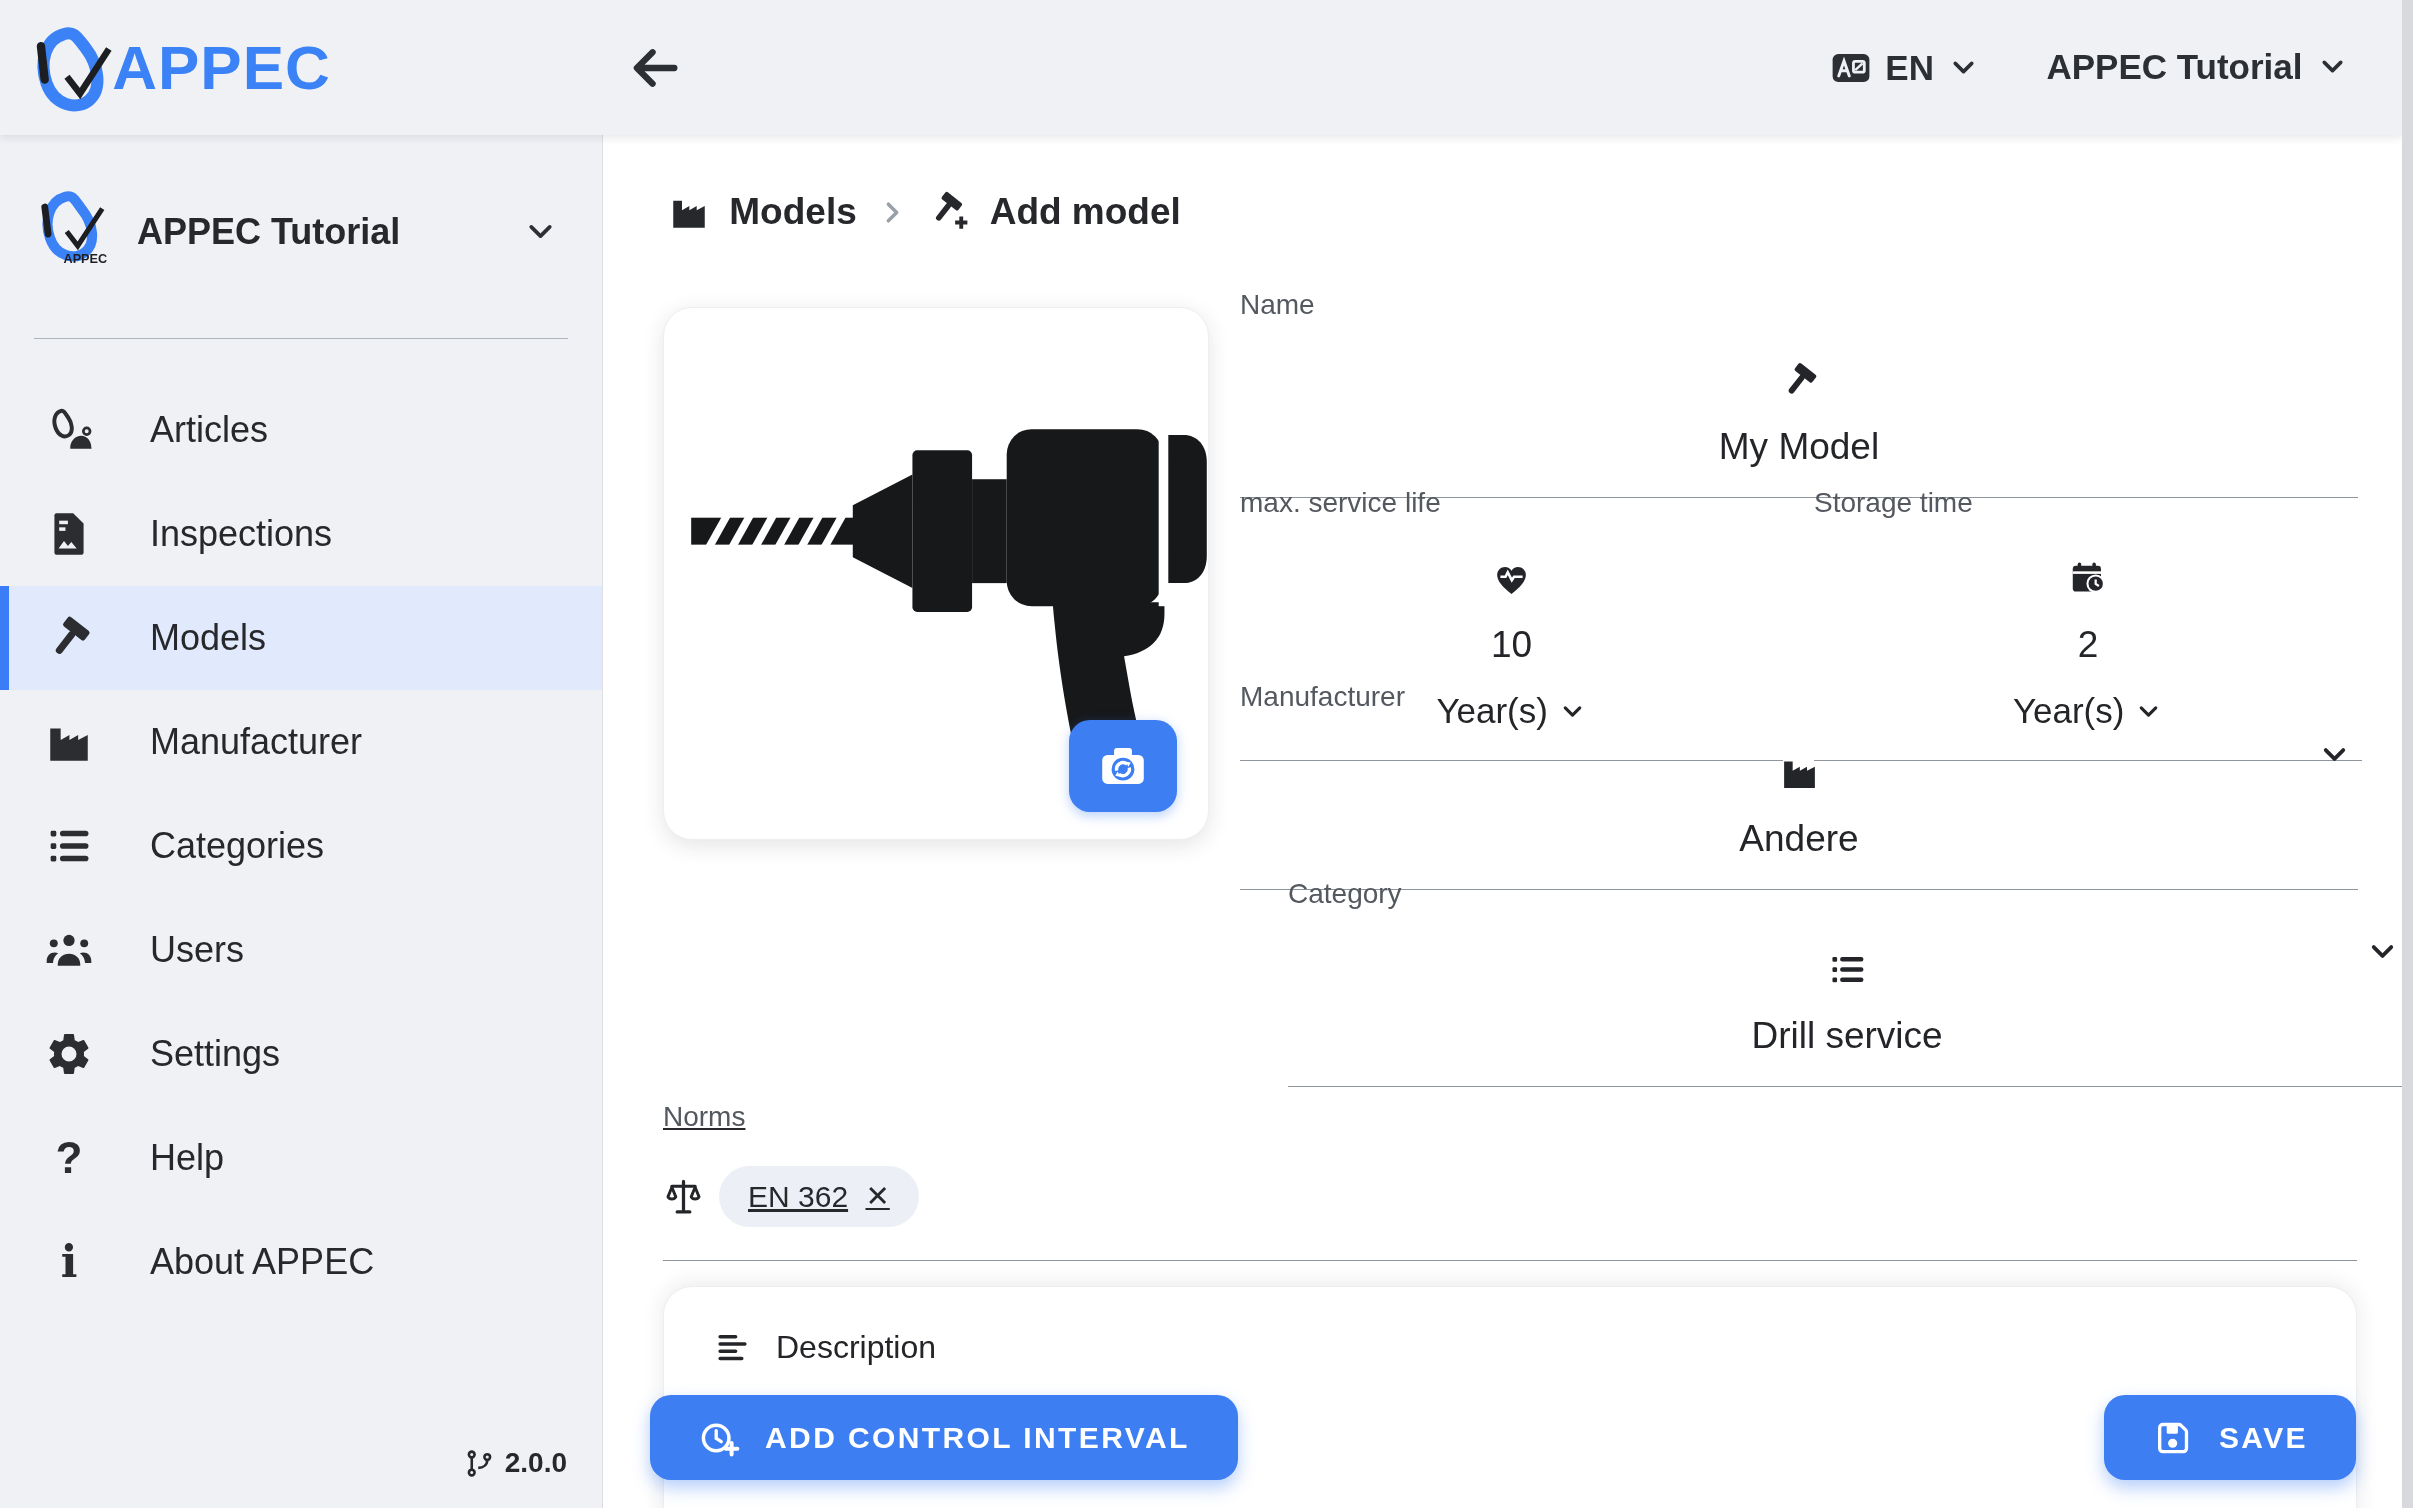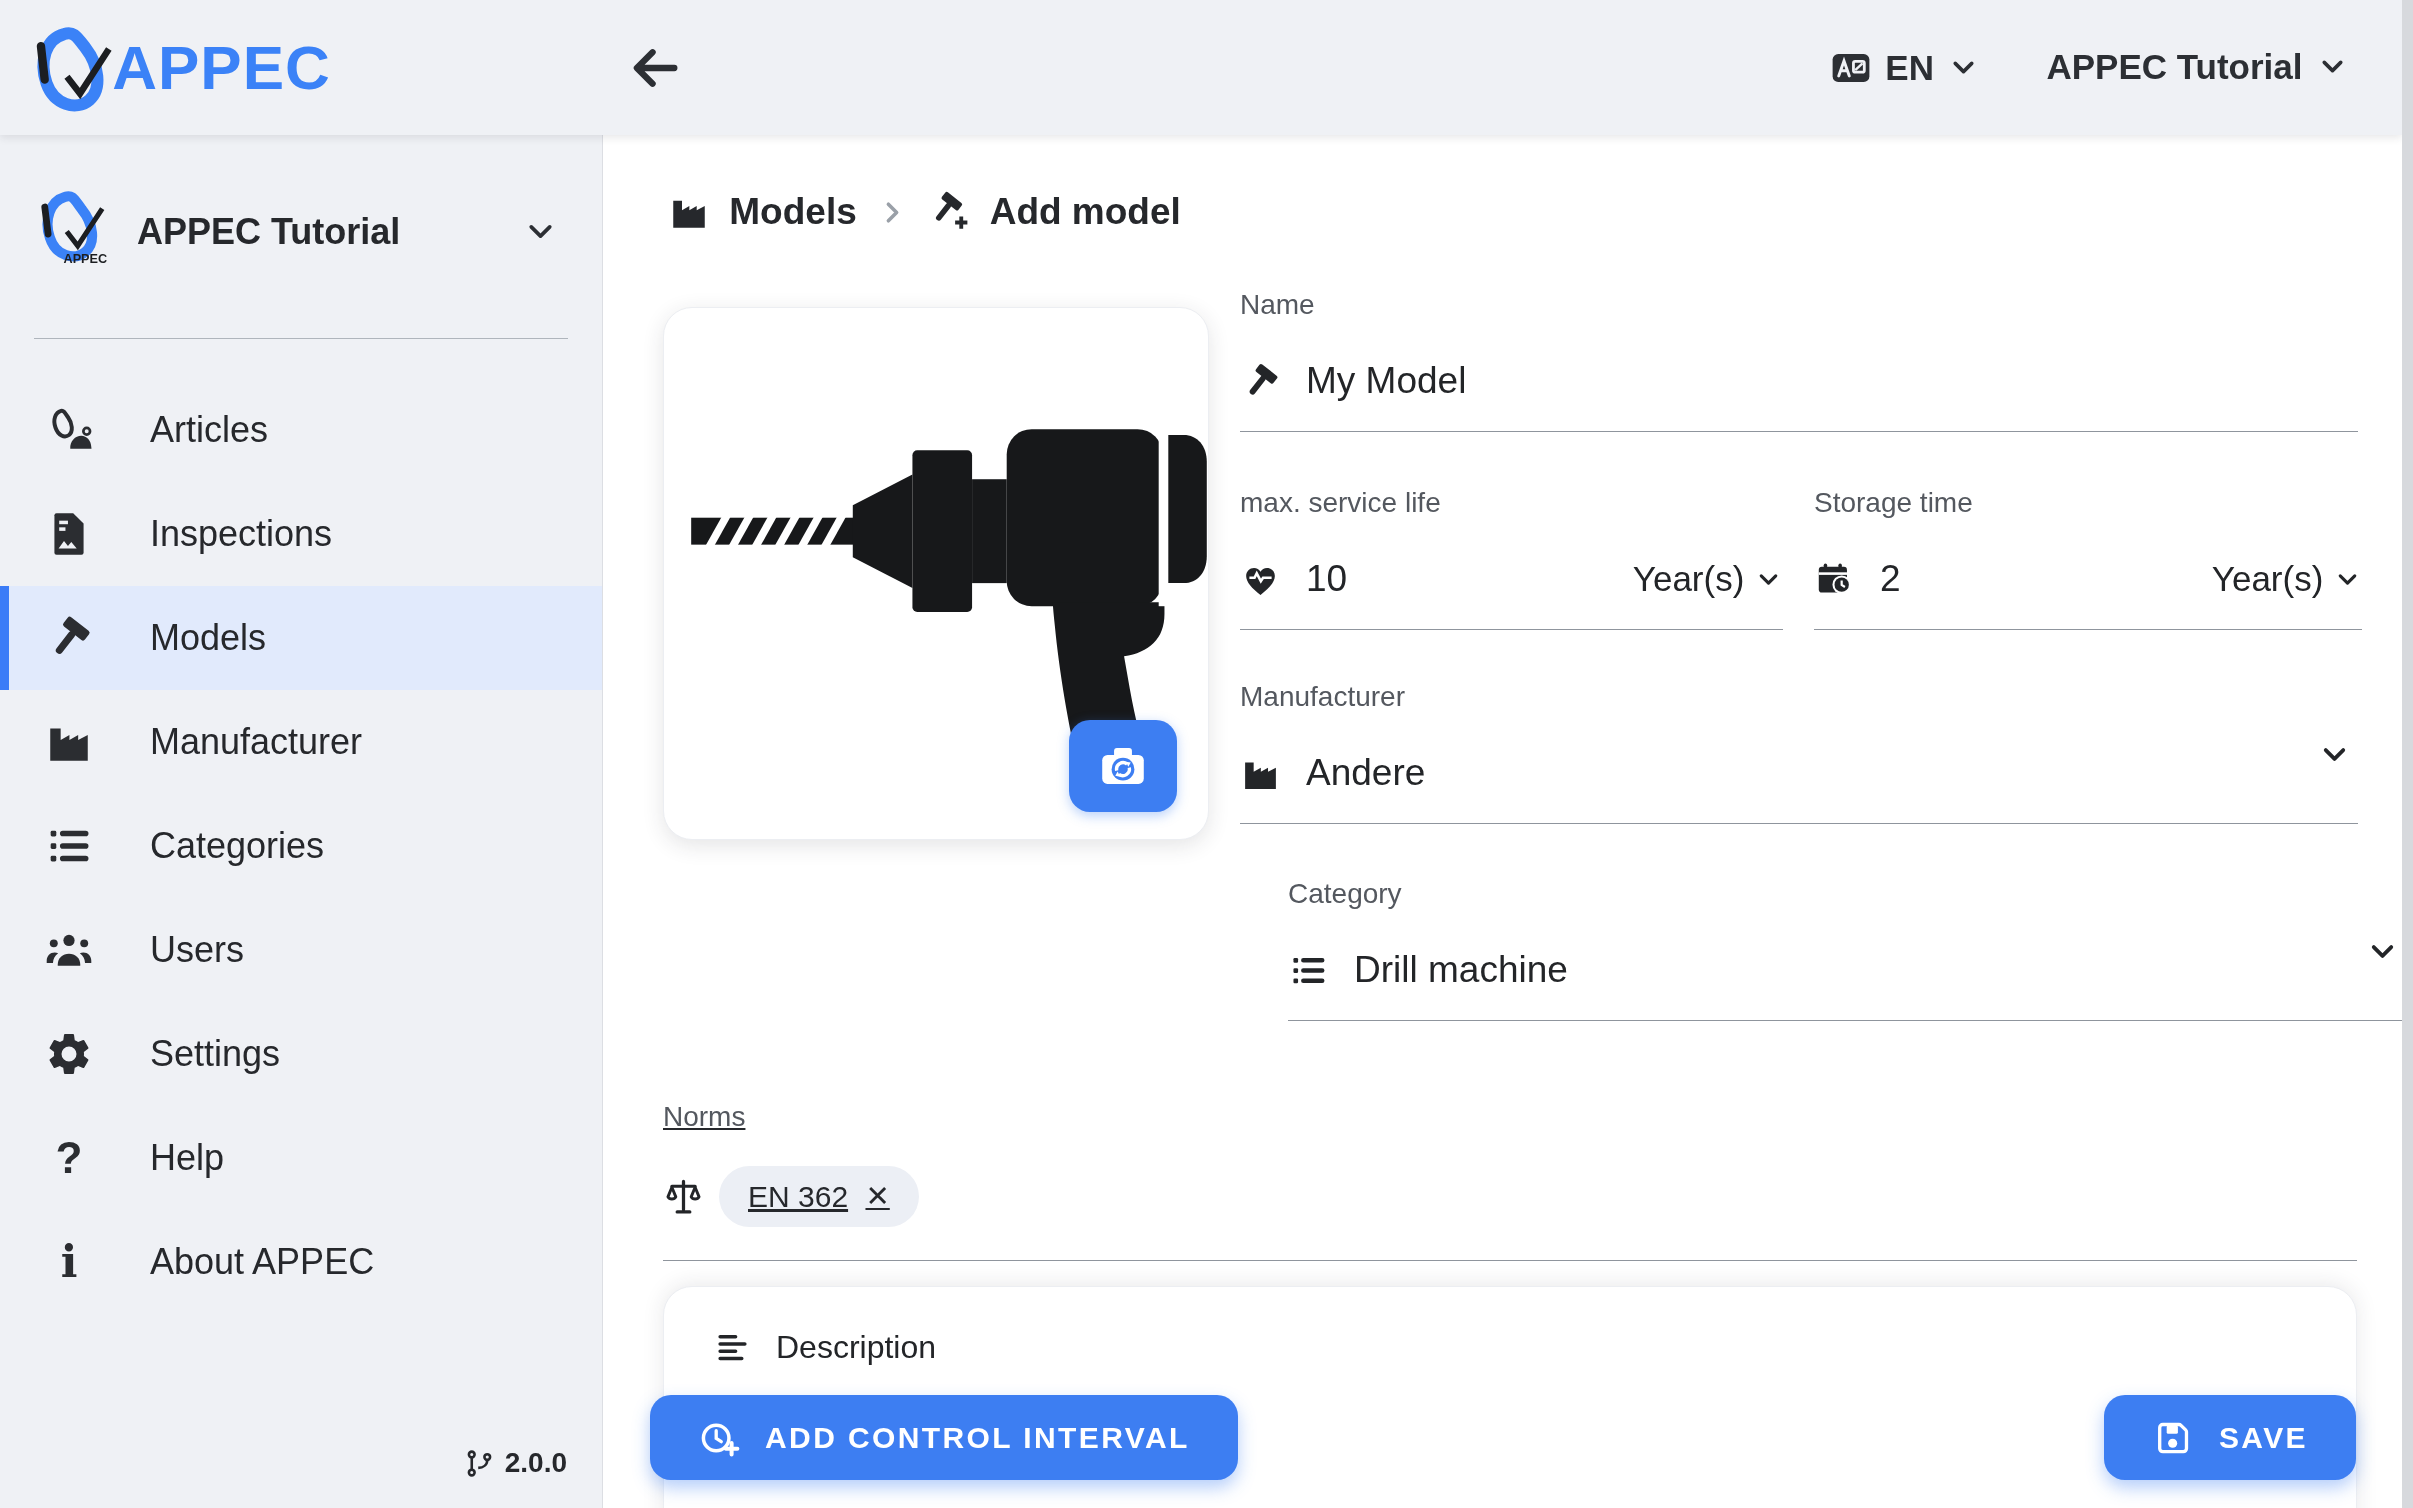--- a/index.html
+++ b/index.html
@@ -62,21 +62,21 @@
   .cam-btn{
     position:absolute; right:31px; bottom:27px; width:108px; height:92px;
     background:#3d7ef2; border:none; border-radius:21px; cursor:pointer;
     display:flex; align-items:center; justify-content:center;
     box-shadow:0 3.9px 11.6px rgba(61,126,242,.35);
   }
   .cam-btn svg{ width:58px; height:58px; }
   
   .field{ position:absolute; }
   .f-label{ font-size:28px; color:#54585f; }
-  .f-row{ display:flex; align-items:center; gap:25px; margin-top:39px; padding-bottom:29px; border-bottom:1.9px solid #8f959d; font-size:37px; color:#232528; }
+  .f-row{ display:flex; align-items:center; gap:25px; margin-top:39px; padding-bottom:29px; border-bottom:1.9px solid #8f959d; font-size:37px; color:#232528;flex-direction:column; }
   .f-ico{ width:41px; height:41px; color:#232528; flex:0 0 auto; }
   .f-grow{ flex:1; }
   .unit{ display:flex; align-items:center; gap:9.7px; font-size:35px; cursor:pointer; }
   .sel-chev{ width:29px; height:29px; }
   .dd-chev{ position:absolute; right:5.8px; top:56px; width:35px; height:35px; cursor:pointer; }
   .chip{
     display:inline-flex; align-items:center; gap:17.4px;
     background:#eceff5; border-radius:42px; padding:13.5px 29px;
     font-size:30px; font-weight:500; color:#26282c;
   }
@@ -381,21 +381,21 @@
 
     <div class="field" style="left:635px; top:743px; width:1118px;margin-left:48px;">
       <div class="f-label">Category</div>
       <div class="f-row">
         <svg class="f-ico" viewBox="0 0 24 24">
           <path d="M9,6 h11 M9,12 h11 M9,18 h11" stroke="#232528" stroke-width="2.7" stroke-linecap="round"></path>
           <rect x="3.2" y="4.7" width="2.7" height="2.7" rx="0.7" fill="#232528"></rect>
           <rect x="3.2" y="10.7" width="2.7" height="2.7" rx="0.7" fill="#232528"></rect>
           <rect x="3.2" y="16.7" width="2.7" height="2.7" rx="0.7" fill="#232528"></rect>
         </svg>
-        <span>Drill machine</span>
+        <span>Drill service</span>
       </div>
       <svg class="dd-chev" viewBox="0 0 24 24">
         <path d="M6 9l6 6 6-6" fill="none" stroke="#232528" stroke-width="2.6" stroke-linecap="round" stroke-linejoin="round"></path>
       </svg>
     </div>
 
     <div class="field" style="left:58px; top:966px; width:1694px;text-decoration:underline;">
       <div class="f-label">Norms</div>
       <div class="norms-row">
         <svg class="f-ico" viewBox="0 0 24 24">

